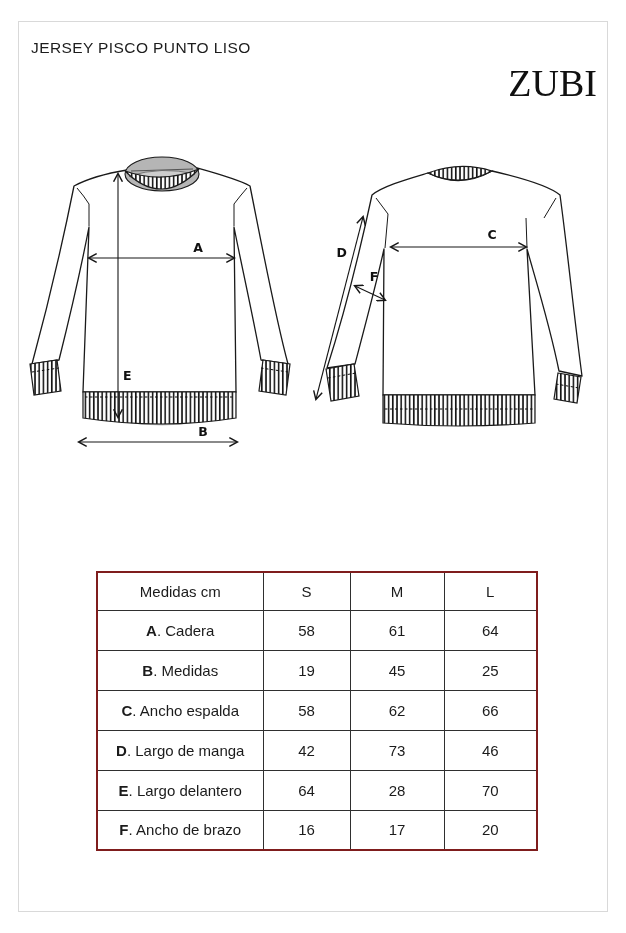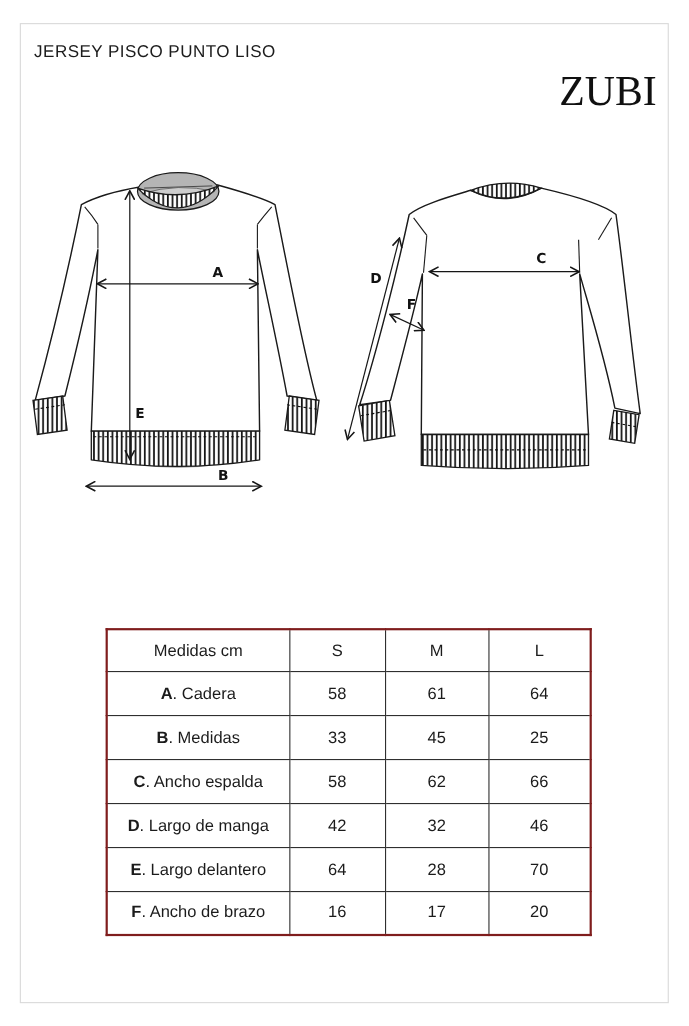--- a/index.html
+++ b/index.html
@@ -143,34 +143,34 @@
     </thead>
     <tbody>
       <tr>
         <td class="lbl"><b>A</b><span>. Cadera</span></td>
         <td>58</td>
         <td>61</td>
         <td>64</td>
       </tr>
       <tr>
         <td class="lbl"><b>B</b><span>. Medidas</span></td>
-        <td>33</td>
+        <td>19</td>
         <td>45</td>
         <td>25</td>
       </tr>
       <tr>
         <td class="lbl"><b>C</b><span>. Ancho espalda</span></td>
         <td>58</td>
         <td>62</td>
         <td>66</td>
       </tr>
       <tr>
         <td class="lbl"><b>D</b><span>. Largo de manga</span></td>
         <td>42</td>
-        <td>32</td>
+        <td>73</td>
         <td>46</td>
       </tr>
       <tr>
         <td class="lbl"><b>E</b><span>. Largo delantero</span></td>
         <td>64</td>
         <td>28</td>
         <td>70</td>
       </tr>
       <tr>
         <td class="lbl"><b>F</b><span>. Ancho de brazo</span></td>

